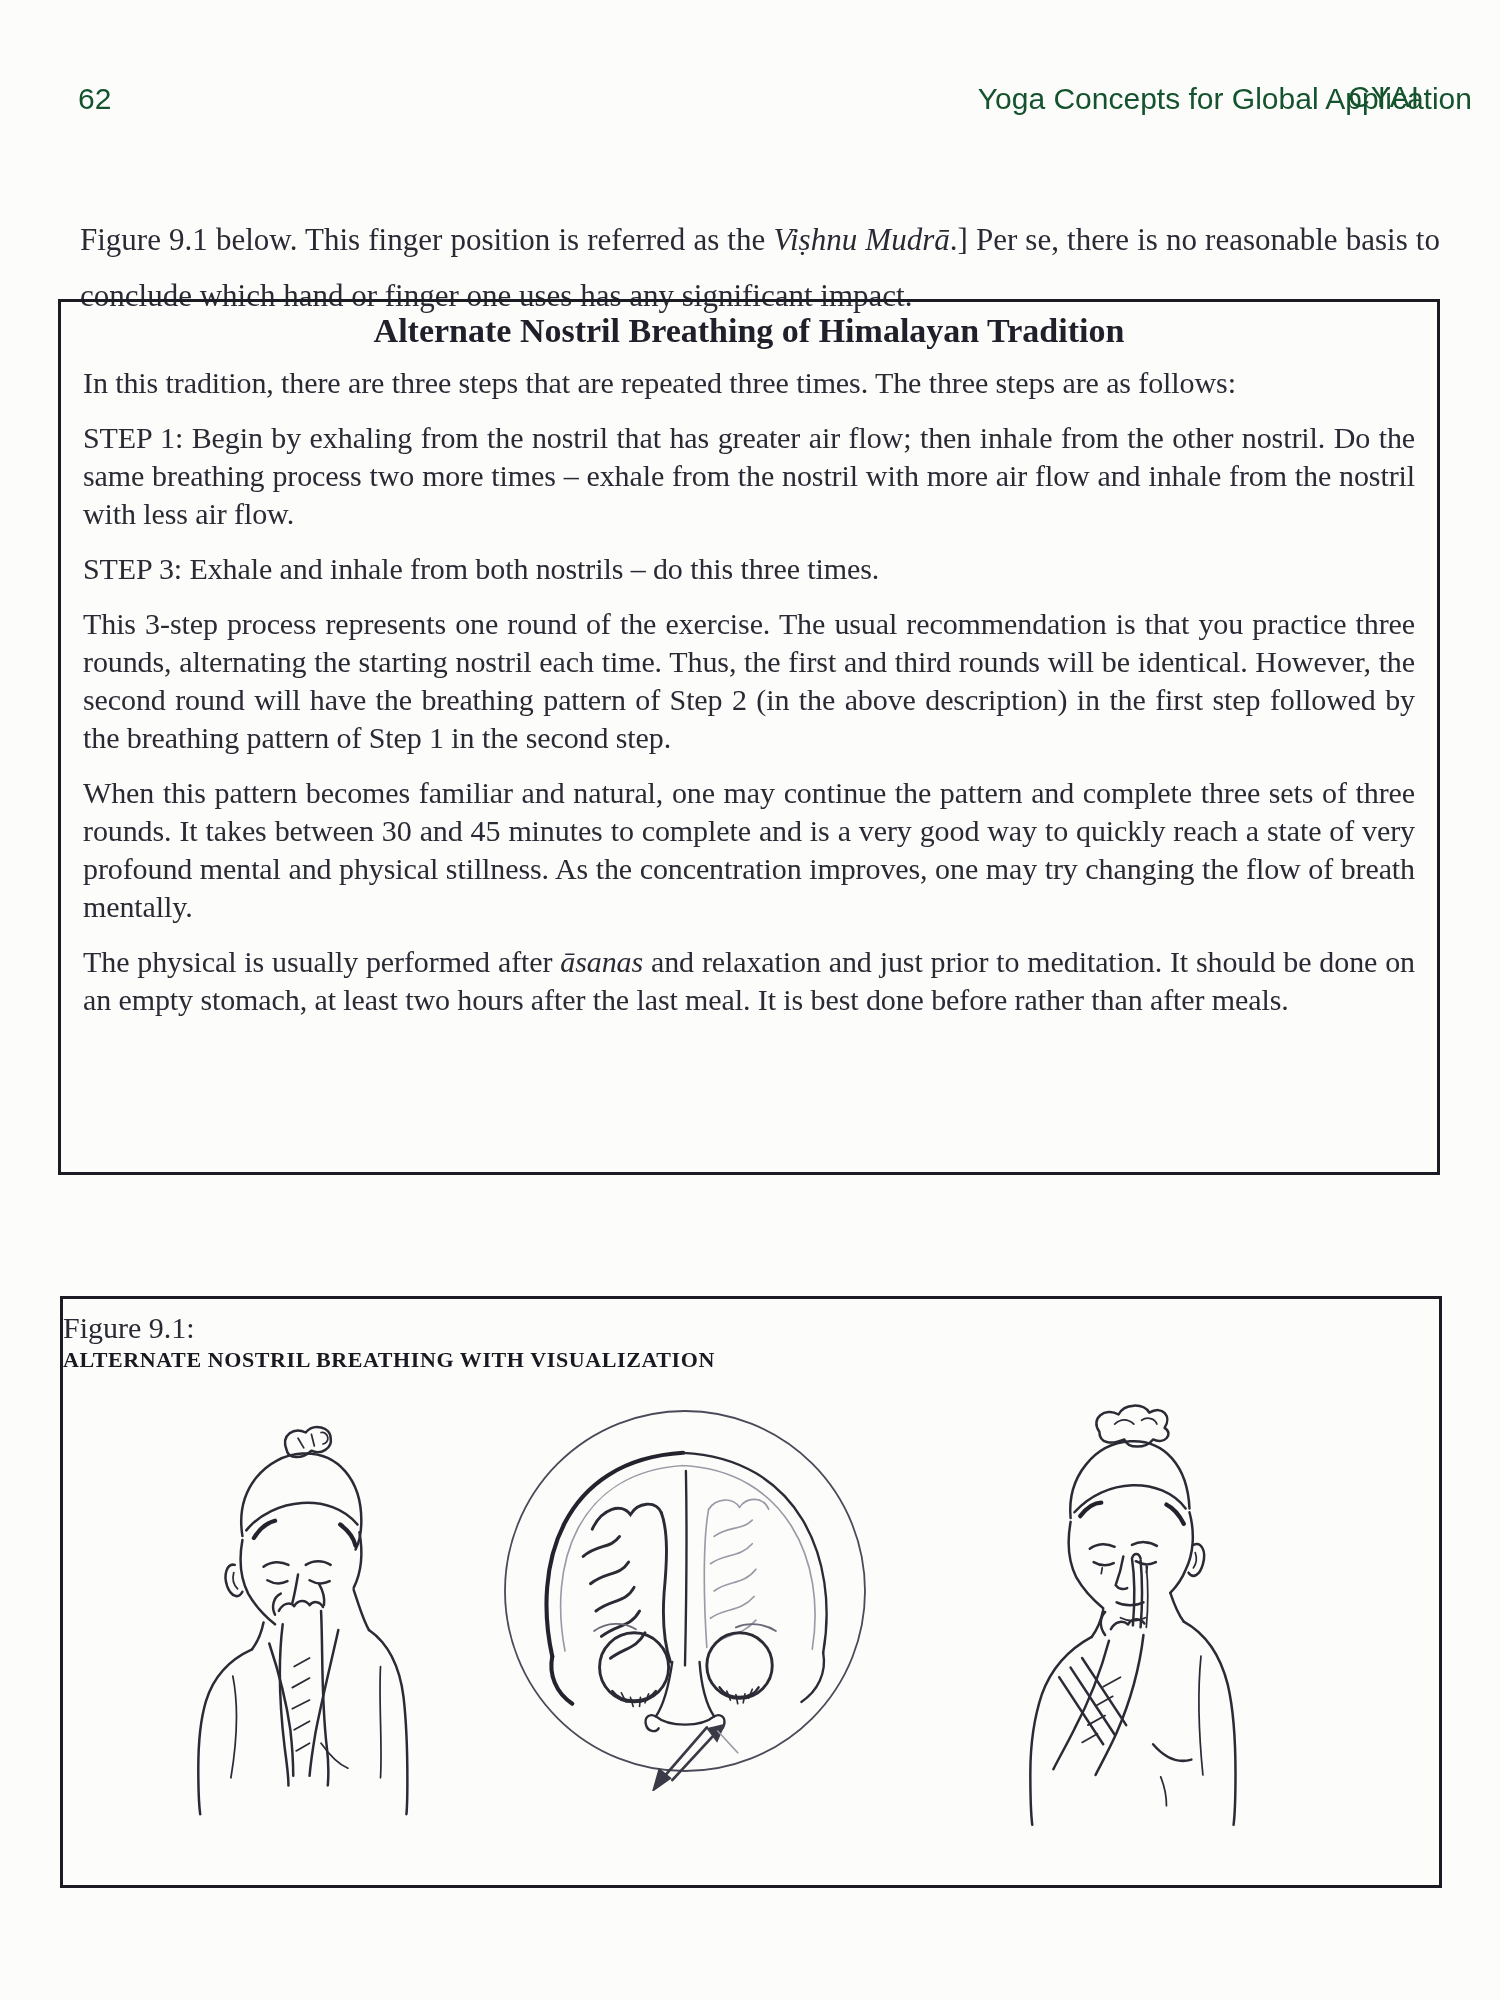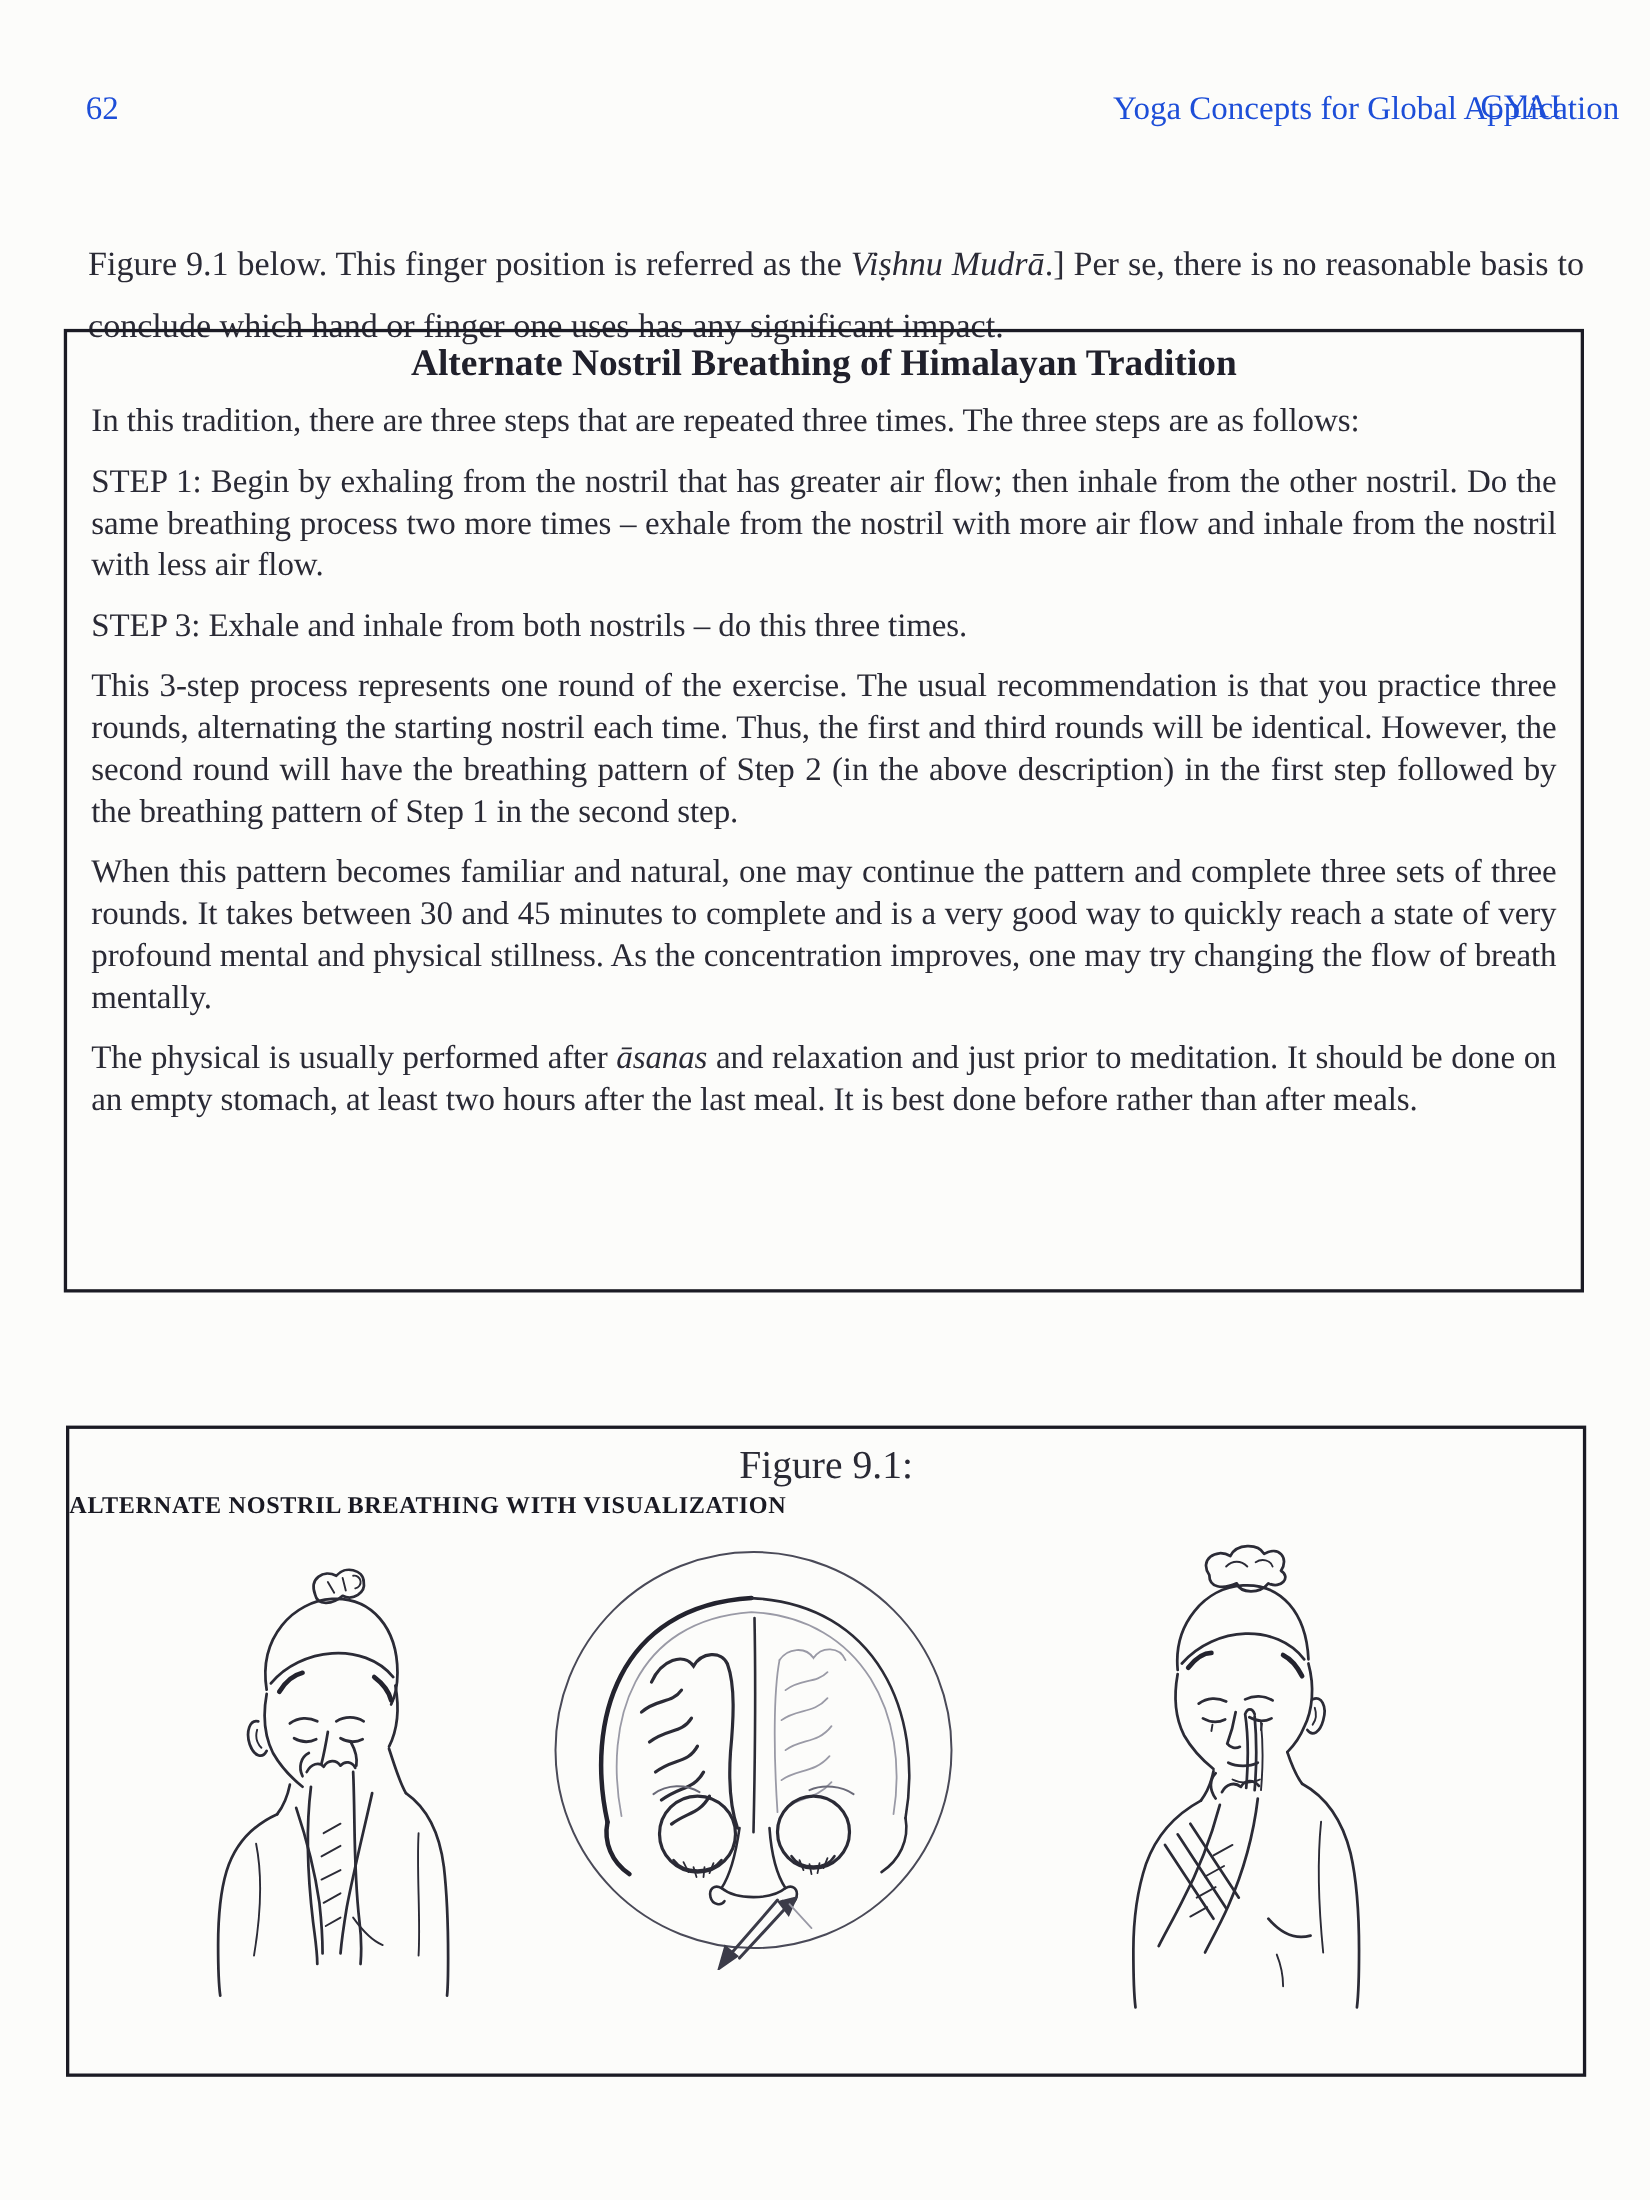--- a/index.html
+++ b/index.html
@@ -3,21 +3,21 @@
 <meta charset="utf-8">
 <style>
   html,body{margin:0;padding:0;background:#e8e8e6;}
   .page{
     position:relative;width:1500px;height:2000px;margin:0 auto;
     background:#fcfcfa;color:#2a2a35;overflow:hidden;
     font-family:"Liberation Serif", serif;
   }
   
   .hdr{position:absolute;top:82px;left:0;width:100%;height:40px;
-       font-family:Liberation Serif, serif;font-size:30px;color:#1d4ed8;}
+       font-family:Liberation Sans, sans-serif;font-size:30px;color:#14532d;}
   .hdr .pnum{position:absolute;left:78px;top:0;}
   .hdr .btitle{position:absolute;left:0;right:28px;top:0;text-align:right;}
   .hdr .corner{position:absolute;right:80px;top:-2px;letter-spacing:1px;}
   
   .intro{position:absolute;top:181px;left:80px;width:1360px;
          font-size:31px;line-height:56px;text-align:justify;}
   
   .tradition-box{
     position:absolute;top:299px;left:58px;width:1382px;height:876px;
     border:3px solid #1b1b24;box-sizing:border-box;
@@ -28,21 +28,21 @@
   }
   .tradition-box p{
     margin:14px 0 17px 0;font-size:30px;line-height:38px;text-align:justify;
     letter-spacing:-0.1px;
   }
   
   .figure-box{
     position:absolute;top:1296px;left:60px;width:1382px;height:592px;
     border:3px solid #1b1b24;box-sizing:border-box;
   }
-  .figure-box .cap1{margin:12px 0 0 0;text-align:center;font-size:36px;}
+  .figure-box .cap1{margin:12px 0 0 0;text-align:left;font-size:30px;}
   .figure-box .cap2{margin:2px 0 0 0;text-align:left;font-size:22px;font-weight:bold;letter-spacing:0.6px;color:#191922;}
   .ill{position:absolute;}
   .ill-left{left:116px;top:122px;}
   .ill-center{left:422px;top:92px;}
   .ill-right{left:948px;top:104px;}
   svg{display:block;}
   .sk{fill:none;stroke:#2b2b36;stroke-width:2.6;stroke-linecap:round;stroke-linejoin:round;}
   .sk-thin{fill:none;stroke:#2b2b36;stroke-width:1.8;stroke-linecap:round;}
   .sk-bold{fill:none;stroke:#23232e;stroke-width:4.5;stroke-linecap:round;}
   .sk-faint{fill:none;stroke:#9a9aa6;stroke-width:1.8;stroke-linecap:round;}

